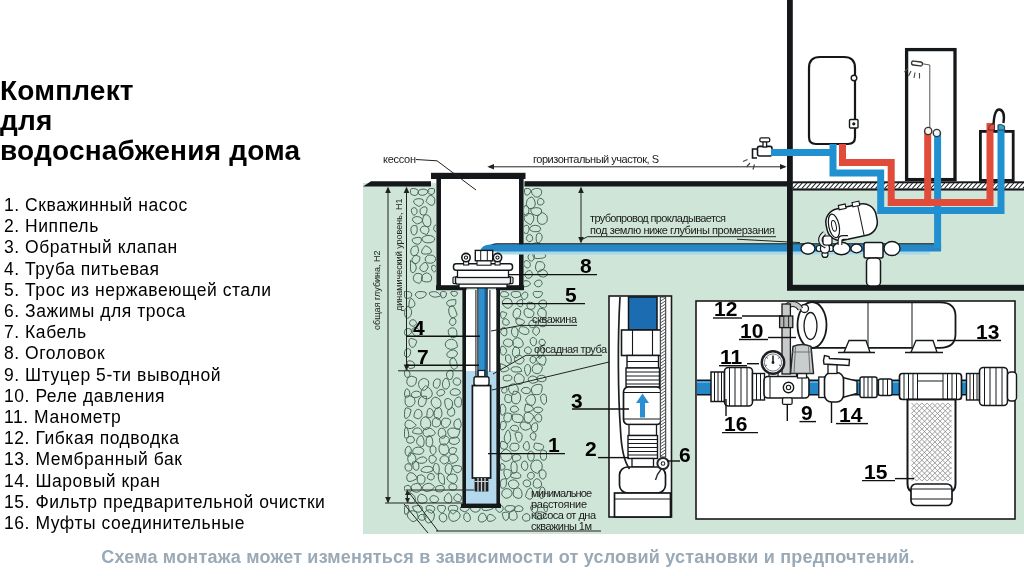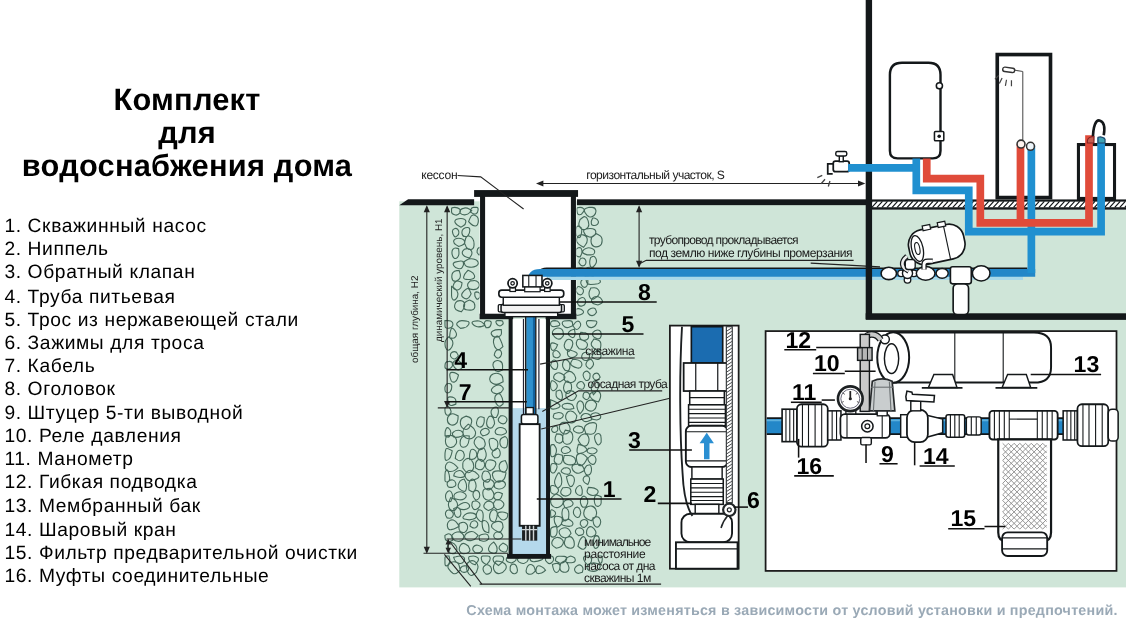--- a/index.html
+++ b/index.html
@@ -1,18 +1,18 @@
 <!DOCTYPE html>
 <html lang="ru"><head><meta charset="utf-8">
 <style>
 html,body{margin:0;padding:0;width:1024px;height:576px;background:#fff;overflow:hidden}
 body{font-family:"Liberation Sans",sans-serif;position:relative}
-.title{position:absolute;left:0;top:76px;width:340px;text-align:center;font-weight:bold;font-size:28px;line-height:30px;color:#000;letter-spacing:.2px}
+.title{position:absolute;left:0;top:76px;width:340px;font-weight:bold;font-size:28px;line-height:30px;color:#000;letter-spacing:.2px}
 .list{position:absolute;left:4px;top:195px;font-weight:normal;font-size:17.5px;line-height:21.2px;color:#000;white-space:nowrap;letter-spacing:.55px}
-.cap{position:absolute;left:0;top:547px;width:1016px;text-align:right;font-weight:bold;font-size:13px;color:#9aa9b6;letter-spacing:.2px}
+.cap{position:absolute;left:0;top:547px;width:1016px;text-align:center;font-weight:bold;font-size:18px;color:#9aa9b6;letter-spacing:.2px}
 svg{position:absolute;left:0;top:0}
 .t{font-size:11px;fill:#1a1a1a}
 .tv{font-size:9px;fill:#222}
 .n{font-size:21px;font-weight:bold;fill:#000}
 </style></head>
 <body>
 
 <div class="title">Комплект<br>для<br>водоснабжения дома</div>
 
 <div class="list">1.&nbsp;Скважинный насос<br>2.&nbsp;Ниппель<br>3.&nbsp;Обратный клапан<br>4.&nbsp;Труба питьевая<br>5.&nbsp;Трос из нержавеющей стали<br>6.&nbsp;Зажимы для троса<br>7.&nbsp;Кабель<br>8.&nbsp;Оголовок<br>9.&nbsp;Штуцер 5-ти выводной<br>10.&nbsp;Реле давления<br>11.&nbsp;Манометр<br>12.&nbsp;Гибкая подводка<br>13.&nbsp;Мембранный бак<br>14.&nbsp;Шаровый кран<br>15.&nbsp;Фильтр предварительной очистки<br>16.&nbsp;Муфты соединительные</div>

